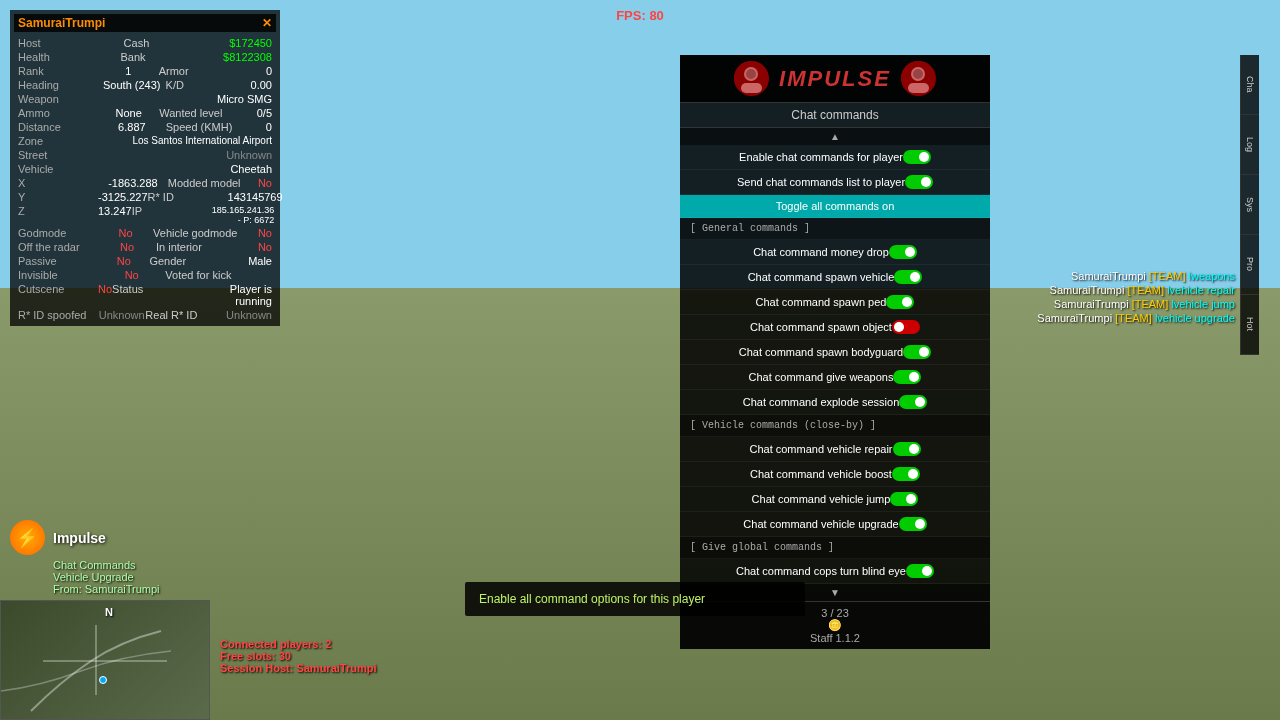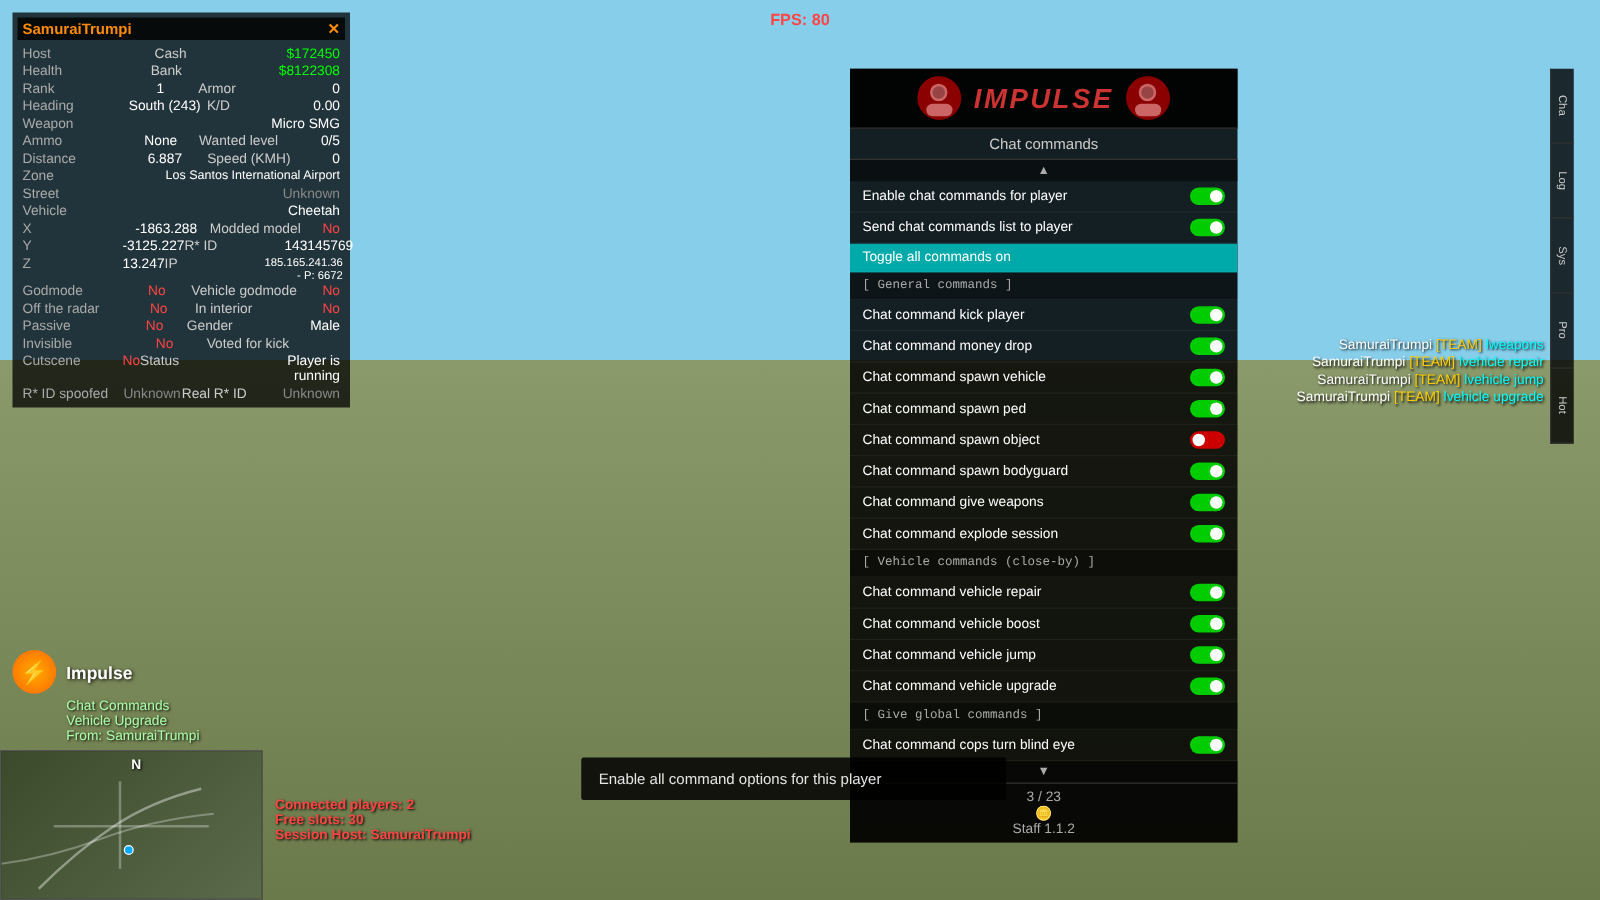--- a/index.html
+++ b/index.html
@@ -112,21 +112,21 @@
       border-bottom: 1px solid #333;
     }
 
     .panel-scroll-area {
       max-height: 480px;
       overflow: hidden;
     }
 
     .panel-item {
       display: flex;
-      justify-content: space-between;
+      justify-content: center;
       align-items: center;
       padding: 5px 10px;
       border-bottom: 1px solid rgba(255,255,255,0.05);
       cursor: pointer;
     }
     .panel-item.active {
       background: #00aaaa;
       color: #fff;
     }
     .panel-item.section-header {
@@ -295,24 +295,24 @@
       color: #ff4444;
       font-size: 11px;
       font-weight: bold;
       text-shadow: 1px 1px 2px #000;
       z-index: 10;
     }
 
     
     .tooltip-box {
       position: absolute;
-      bottom: 80px;
+      bottom: 104px;
       left: 465px;
       background: rgba(0,0,0,0.85);
-      color: #e5e5e5;
+      color: #bef264;
       font-size: 12px;
       padding: 10px 14px;
       border-radius: 2px;
       width: 340px;
       z-index: 30;
     }
   </style>
 </head>
 <body>
 
@@ -480,26 +480,20 @@
     <div class="panel-item active">
       <span>Toggle all commands on</span>
     </div>
 
 
     <div class="panel-item section-header">
       <span>[ General commands ]</span>
     </div>
 
     <div class="panel-item">
-      <span>Chat command kick player</span>
-      <div class="toggle-switch on">
-          <div class="toggle-knob"></div>
-        </div>
-    </div>
-    <div class="panel-item">
       <span>Chat command money drop</span>
       <div class="toggle-switch on">
           <div class="toggle-knob"></div>
         </div>
     </div>
     <div class="panel-item">
       <span>Chat command spawn vehicle</span>
       <div class="toggle-switch on">
           <div class="toggle-knob"></div>
         </div>

